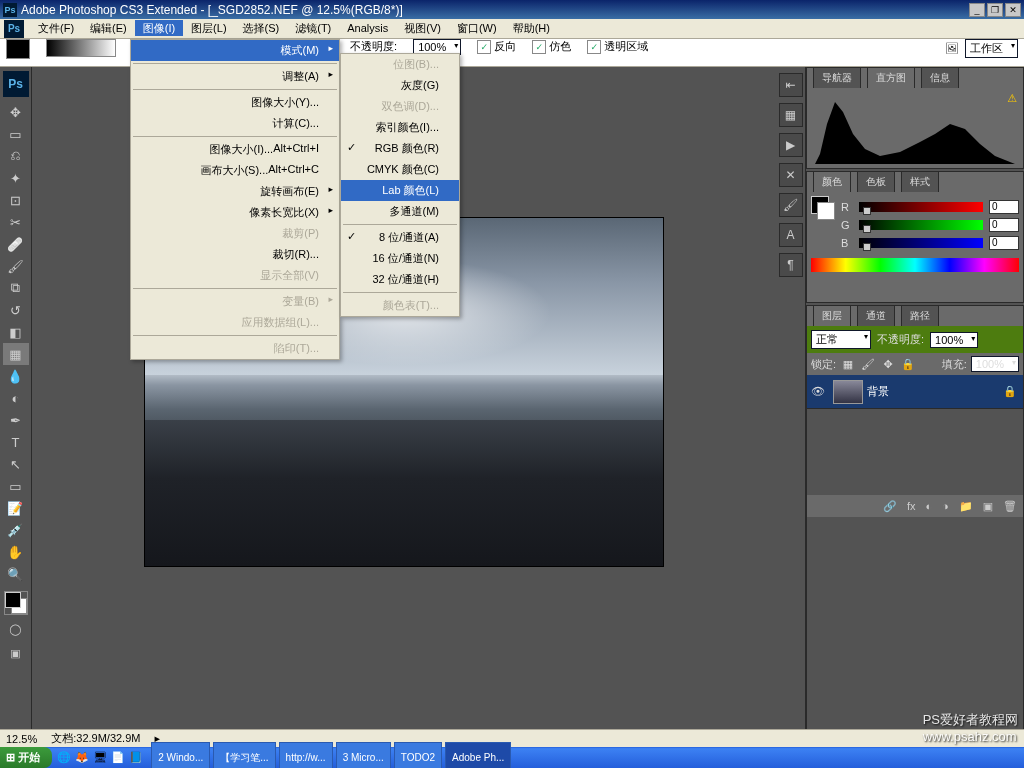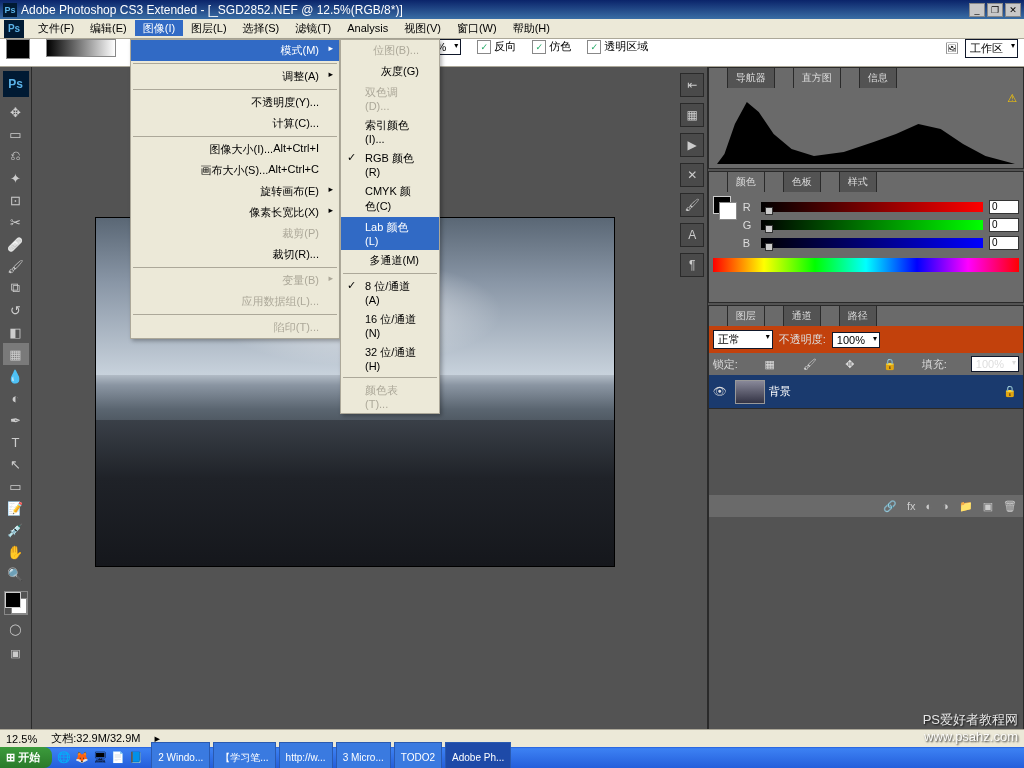--- a/index.html
+++ b/index.html
@@ -37,62 +37,62 @@
 .photo{width:520px;height:350px;background:linear-gradient(180deg,#6b7a8a 0%,#a8b0b8 35%,#dde5ec 42%,#8a95a2 48%,#5a6570 55%,#2a2e34 70%,#1a1d22 100%);border:1px solid #000;position:relative;overflow:hidden}
 .photo::before{content:"";position:absolute;top:0;left:0;right:0;height:45%;background:radial-gradient(ellipse at 50% 60%,rgba(255,255,255,0.7),transparent 40%),linear-gradient(180deg,#5a6775 0%,#8895a5 40%,#c8d2dc 100%)}
 .photo::after{content:"";position:absolute;bottom:0;left:0;right:0;height:42%;background:linear-gradient(180deg,#3a4048 0%,#1f2228 40%,#15171c 100%)}
 .dropdown{position:absolute;background:#ece9d8;border:1px solid #aca899;box-shadow:2px 2px 4px rgba(0,0,0,0.3);z-index:100}
 .dd-main{left:130px;top:39px;width:210px}
 .dd-item{padding:3px 20px 3px 24px;display:flex;justify-content:flex-end;position:relative}
 .dd-item.hl{background:#316ac5;color:#fff}
 .dd-item.dis{color:#aca899}
 .dd-sep{height:1px;background:#aca899;margin:2px 2px}
 .dd-arrow::after{content:"▸";position:absolute;right:6px;font-size:9px}
-.dd-sub{left:340px;top:39px;width:100px}
+.dd-sub{left:340px;top:53px;width:120px}
 .dd-check::before{content:"✓";position:absolute;left:6px}
 .palcol{width:30px;background:#535353;display:flex;flex-direction:column;gap:6px;padding-top:6px;align-items:center}
 .palcol .pi{width:24px;height:24px;background:#4a4a4a;border:1px solid #2a2a2a;color:#ccc;display:flex;align-items:center;justify-content:center;font-size:12px}
 .panel{background:#535353;border:1px solid #2a2a2a}
 .panel-tabs{height:20px;background:#6a6a6a;display:flex;align-items:flex-end}
-.ptab{padding:3px 8px;background:#535353;color:#ddd;margin-left:18px;border:1px solid #2a2a2a;border-bottom:none;font-size:10px}
+.ptab{padding:3px 8px;background:#535353;color:#ddd;margin-left:6px;border:1px solid #2a2a2a;border-bottom:none;font-size:10px}
 .ptab.active{background:#6a6a6a}
 .panel-body{background:#6a6a6a;padding:4px}
 .histogram{height:80px;background:#6a6a6a;position:relative;display:flex;align-items:flex-end;padding:4px 8px}
 .histo-svg{width:100%;height:70px}
 .warn{position:absolute;right:6px;top:4px;color:#ffcc00}
 .color-panel{height:110px}
 .slider-row{display:flex;align-items:center;gap:6px;margin:4px 0}
 .slider-row .lbl{width:12px;color:#ddd}
 .slider{flex:1;height:10px;position:relative}
 .slider.r{background:linear-gradient(90deg,#000,#f00)}
 .slider.g{background:linear-gradient(90deg,#000,#0f0)}
 .slider.b{background:linear-gradient(90deg,#000,#00f)}
 .slider .thumb{position:absolute;left:0;bottom:-3px;width:8px;height:8px;background:#ccc;border:1px solid #333}
 .valbox{width:30px;height:14px;background:#fff;border:1px solid #333;font-size:10px;padding:0 2px}
 .spectrum{height:14px;background:linear-gradient(90deg,#f00,#ff0,#0f0,#0ff,#00f,#f0f,#f00);margin-top:4px}
 .layers-panel{flex:1}
-.layers-opts{display:flex;align-items:center;gap:6px;padding:4px;background:#c2410c}
+.layers-opts{display:flex;align-items:center;gap:6px;padding:4px;background:#4d7c0f}
 .layers-list{background:#535353;min-height:120px}
 .layer-row{display:flex;align-items:center;height:34px;background:#1a3a6e;color:#fff;border-bottom:1px solid #2a2a2a}
 .eye{width:22px;display:flex;justify-content:center;color:#ddd}
 .thumb{width:30px;height:24px;background:linear-gradient(#889,#334);border:1px solid #999;margin:0 4px}
 .lock{margin-left:auto;margin-right:6px;color:#ccc}
 .layers-foot{height:22px;background:#6a6a6a;display:flex;align-items:center;justify-content:flex-end;gap:10px;padding:0 6px;color:#ccc}
 .statusbar{position:absolute;bottom:21px;left:0;right:0;height:18px;background:#ece9d8;border-top:1px solid #aca899;display:flex;align-items:center;padding:0 6px;font-size:10px;gap:14px}
 .taskbar{position:absolute;bottom:0;left:0;right:0;height:21px;background:linear-gradient(#245edb,#3c81f3 8%,#245edb);display:flex;align-items:center}
 .start{height:21px;background:linear-gradient(#3c9b3c,#2a7a2a);color:#fff;padding:0 12px 0 6px;display:flex;align-items:center;gap:3px;font-weight:bold;border-radius:0 8px 8px 0}
 .task{height:31px;background:#3a7ae0;color:#fff;padding:8px 6px;margin-left:3px;display:flex;align-items:center;gap:3px;border:1px solid #2a5ab0;font-size:10px;max-width:90px;overflow:hidden;white-space:nowrap}
 .task.active{background:#1e4aa8}
 .ql{display:flex;gap:2px;margin:0 4px}
 .ql span{width:16px;height:16px;display:flex;align-items:center;justify-content:center;font-size:11px}
 .watermark{position:absolute;right:6px;bottom:24px;color:#fff;font-size:13px;opacity:0.85;text-shadow:1px 1px 2px #000}
 .panel-pair{display:flex}
 .panel-pair .palcol{border-right:1px solid #2a2a2a}
 .panel-pair .pstack{flex:1;display:flex;flex-direction:column;gap:2px}
-.lock-row{display:flex;align-items:center;gap:24px;padding:3px 4px;background:#6a6a6a;color:#ddd;font-size:10px}
+.lock-row{display:flex;align-items:center;gap:4px;padding:3px 4px;background:#6a6a6a;color:#ddd;font-size:10px}
 .lock-row .li{width:16px;height:16px;display:flex;align-items:center;justify-content:center}
 </style>
 </head>
 <body>
 
 <div class="titlebar">
   <div class="ps-tiny">Ps</div>
   <div class="title">Adobe Photoshop CS3 Extended - [_SGD2852.NEF @ 12.5%(RGB/8*)]</div>
   <div class="winbtns">
     <div class="winbtn">_</div>
@@ -284,21 +284,21 @@
 <div class="dropdown dd-main" id="dd-main">
     <div class="dd-item hl dd-arrow">
       <span>模式(M)</span>
     </div>
     <div class="dd-sep"></div>
     <div class="dd-item dd-arrow">
       <span>调整(A)</span>
     </div>
     <div class="dd-sep"></div>
     <div class="dd-item">
-      <span>不透明度(Y)...</span>
+      <span>图像大小(Y)...</span>
     </div>
     <div class="dd-item">
       <span>计算(C)...</span>
     </div>
     <div class="dd-sep"></div>
     <div class="dd-item">
       <span>图像大小(I)...</span>
       <span>Alt+Ctrl+I</span>
     </div>
     <div class="dd-item">
@@ -309,20 +309,23 @@
       <span>旋转画布(E)</span>
     </div>
     <div class="dd-item dd-arrow">
       <span>像素长宽比(X)</span>
     </div>
     <div class="dd-item dis">
       <span>裁剪(P)</span>
     </div>
     <div class="dd-item">
       <span>裁切(R)...</span>
+    </div>
+    <div class="dd-item dis">
+      <span>显示全部(V)</span>
     </div>
     <div class="dd-sep"></div>
     <div class="dd-item dis dd-arrow">
       <span>变量(B)</span>
     </div>
     <div class="dd-item dis">
       <span>应用数据组(L)...</span>
     </div>
     <div class="dd-sep"></div>
     <div class="dd-item dis">
@@ -391,14 +394,14 @@
   <div id="tasks" style="display:flex">
       <div class="task">2 Windo...</div>
       <div class="task">【学习笔...</div>
       <div class="task">http://w...</div>
       <div class="task">3 Micro...</div>
       <div class="task">TODO2</div>
       <div class="task active">Adobe Ph...</div>
     </div>
 </div>
 
-<div class="watermark" style="white-space:pre-line;text-align:right">PS爱好者教程网
+<div class="watermark" style="white-space:pre-line;">PS爱好者教程网
 www.psahz.com</div>
 
 </body></html>

